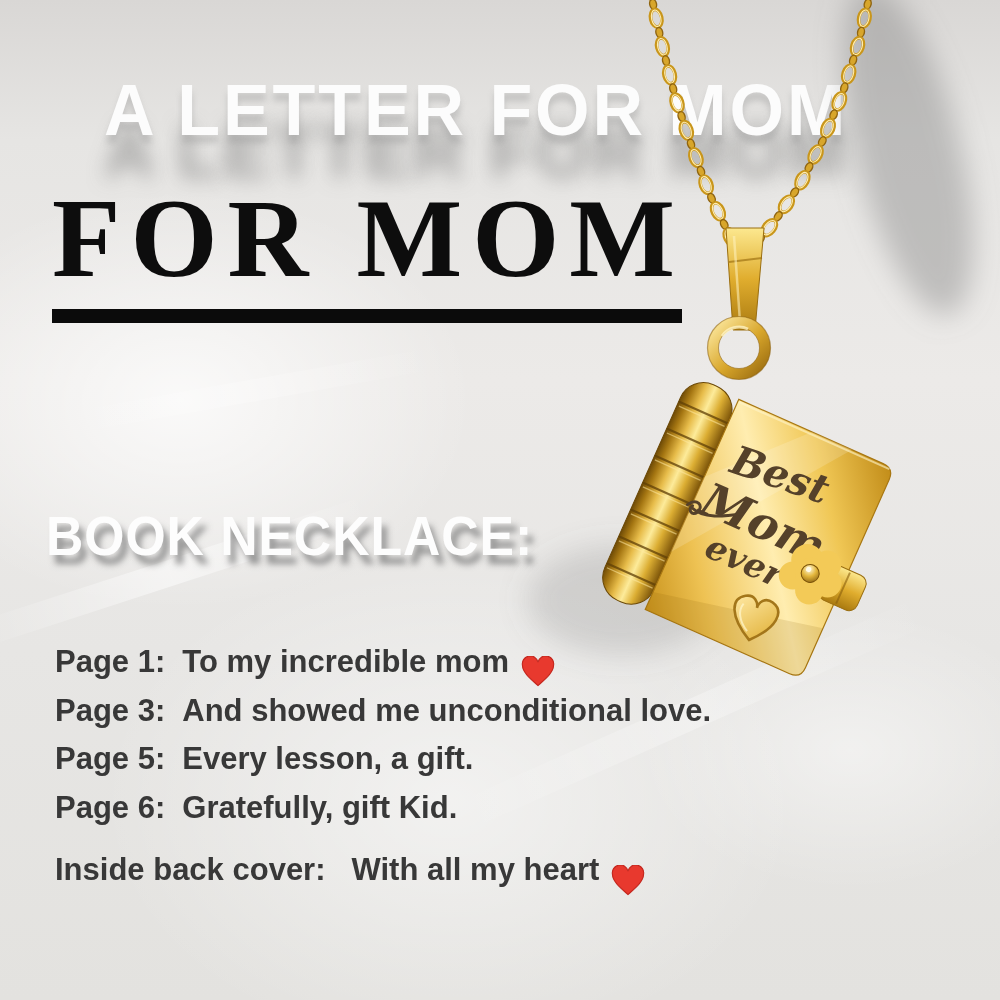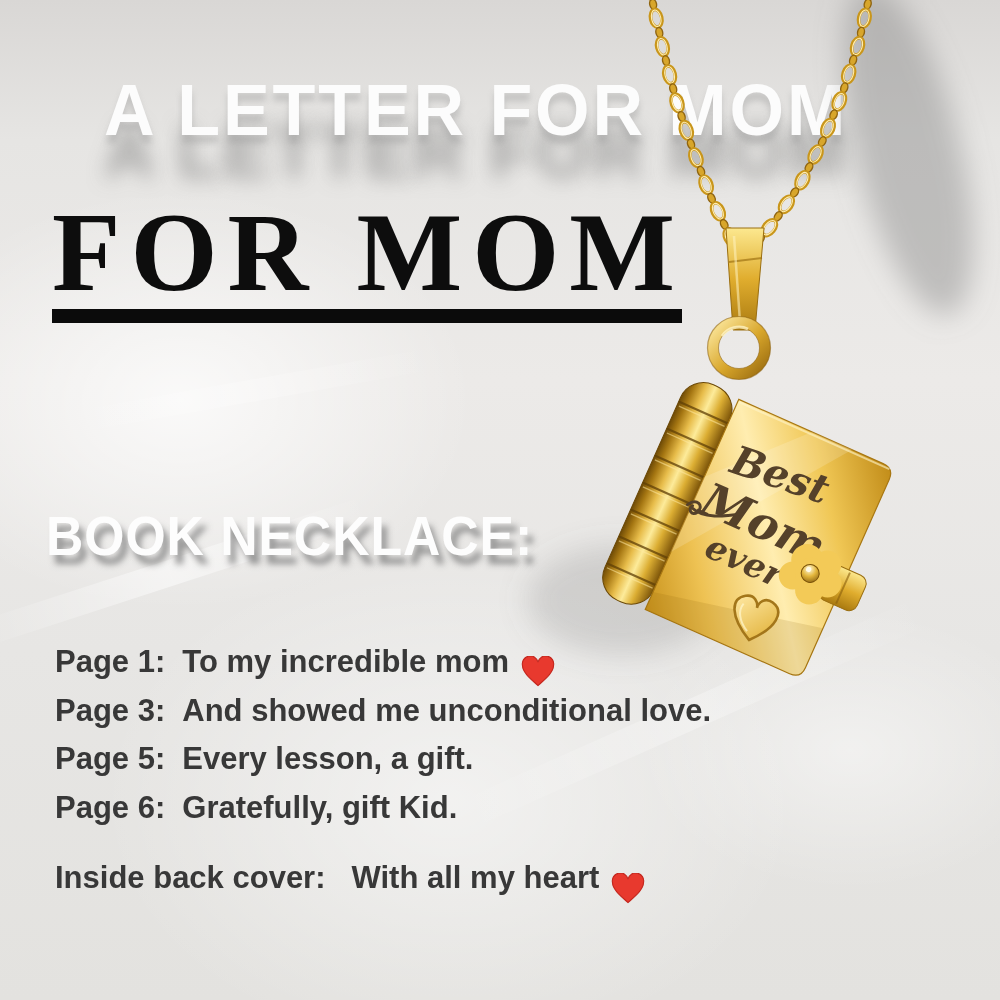--- a/index.html
+++ b/index.html
@@ -14,33 +14,33 @@
         linear-gradient(180deg,#d9d7d5 0%,#e6e5e3 14%,#eceae8 38%,#e7e6e4 65%,#e3e2df 100%);}
   .streak{position:absolute;z-index:0;background:linear-gradient(90deg,rgba(255,255,255,0),rgba(255,255,255,.5),rgba(255,255,255,0));}
   .s1{left:-40px;top:560px;width:420px;height:26px;transform:rotate(-18deg);}
   .s2{left:430px;top:700px;width:520px;height:30px;transform:rotate(-24deg);opacity:.6;}
   .s3{left:60px;top:380px;width:380px;height:22px;transform:rotate(-10deg);opacity:.5;}
 
   .title{position:absolute;left:104px;top:68px;z-index:1;margin:0;
          font-size:73px;font-weight:bold;letter-spacing:3px;color:#fcfcfc;white-space:nowrap;
          transform:scaleX(.96);transform-origin:left top;
          text-shadow:0 8px 6px rgba(150,150,150,.4), 0 42px 20px rgba(105,105,105,.55);}
-  .headline{position:absolute;left:52px;top:182px;z-index:1;margin:0;
+  .headline{position:absolute;left:52px;top:168px;z-index:1;margin:0;
          font-family:"Liberation Serif",serif;font-size:112px;font-weight:bold;letter-spacing:10px;
          color:#0d0d0d;white-space:nowrap;line-height:140px;text-align:center;}
   .underline{position:absolute;left:52px;top:309px;width:630px;height:14px;background:#0b0b0b;z-index:1;}
   .section-heading{position:absolute;left:46px;top:504px;z-index:1;margin:0;
          font-size:55px;font-weight:bold;letter-spacing:1px;color:#fdfdfd;white-space:nowrap;
          transform:scaleX(.94);transform-origin:left top;
          text-shadow:6px 9px 7px rgba(135,135,135,.85);}
 
   .page-list{position:absolute;left:55px;top:638px;z-index:3;color:#383838;
          font-size:31px;font-weight:bold;}
   .page-row{line-height:48.6px;white-space:nowrap;display:flex;align-items:flex-end;}
-  .page-row.last{margin-top:20px;line-height:52px;}
+  .page-row.last{margin-top:12px;line-height:52px;}
   .page-label{margin-right:17px;}
   .page-row.last .page-label{margin-right:26px;}
   .heart{width:34px;height:31px;margin-left:12px;flex:0 0 auto;}
 
   svg.pendant{position:absolute;left:0;top:0;z-index:2;pointer-events:none;}
 </style>
 </head>
 <body>
 
 <div class="bg"></div>

